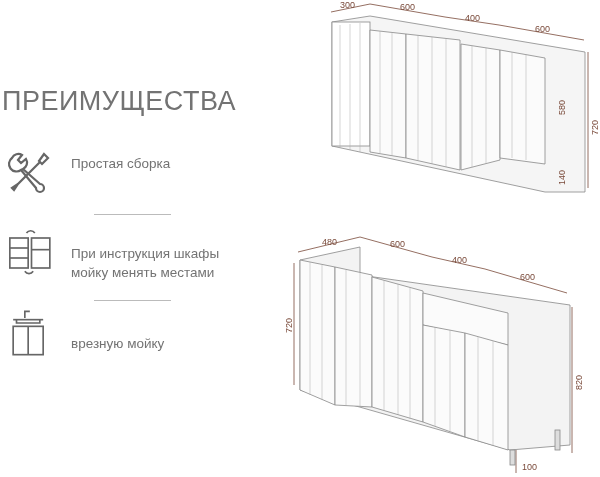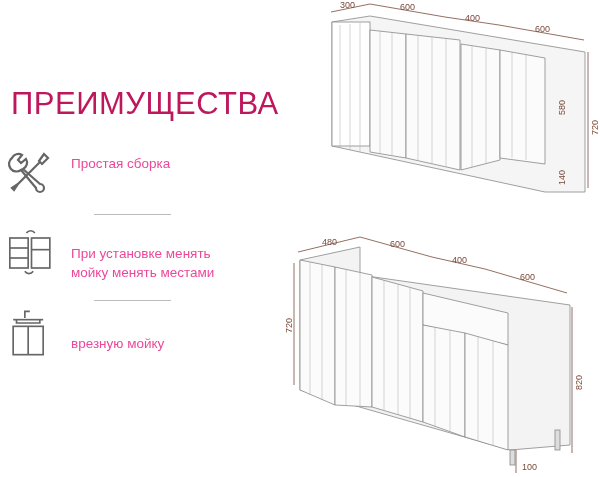--- a/index.html
+++ b/index.html
@@ -1,19 +1,19 @@
 <!DOCTYPE html>
 <html><head>
 <meta charset="utf-8">
 <style>
   body { margin:0; width:600px; height:477px; background:#fff; position:relative; overflow:hidden; font-family:"Liberation Sans", sans-serif; color:#555; }
-  .title { position:absolute; left:11px; top:86px; font-size:31px; letter-spacing:0.5px; color:#be185d; font-weight:normal; }
+  .title { position:absolute; left:2px; top:86px; font-size:27px; letter-spacing:0.5px; color:#737373; font-weight:normal; }
   .feat { position:absolute; left:0; width:290px; height:60px; }
   .feat .icon { position:absolute; left:4px; top:0; width:50px; height:50px; }
-  .feat .txt { position:absolute; left:71px; top:6px; font-size:13.5px; line-height:19px; color:#ec4899; }
+  .feat .txt { position:absolute; left:71px; top:6px; font-size:13.5px; line-height:19px; color:#737373; }
   .sep { position:absolute; left:94px; width:77px; height:1px; background:#bbb; }
   .drawing { position:absolute; }
 </style>
 </head>
 <body>
 
 <div class="title">ПРЕИМУЩЕСТВА</div>
 
 <div class="feat" style="top:148px">
   <svg class="icon" viewBox="0 0 50 50" fill="none" stroke="#666" stroke-width="2.2">
@@ -30,21 +30,21 @@
   <svg class="icon" viewBox="0 0 50 60" fill="none" stroke="#666" stroke-width="2">
     <path d="M22 6 a6 6 0 0 1 10 0"></path>
       <rect x="2" y="12" width="22" height="36"></rect>
       <rect x="28" y="12" width="22" height="36"></rect>
     <line x1="2" y1="24" x2="24" y2="24"></line>
       <line x1="2" y1="36" x2="24" y2="36"></line>
       <line x1="28" y1="26" x2="50" y2="26"></line>
     <path d="M20 52 a6 6 0 0 0 10 0"></path>
   </svg>
   <div class="txt" style="top:16px">
-      <div>При установке менять</div>
+      <div>При инструкция шкафы</div>
       <div>мойку менять местами</div>
     </div>
 </div>
 <div class="sep" style="top:300px"></div>
 
 <div class="feat" style="top:308px">
   <svg class="icon" viewBox="0 0 50 60" fill="none" stroke="#666" stroke-width="2">
     <path d="M20 12 v-8 h6"></path>
       <line x1="6" y1="14" x2="42" y2="14"></line>
       <path d="M10 14 v4 h28 v-4"></path>

